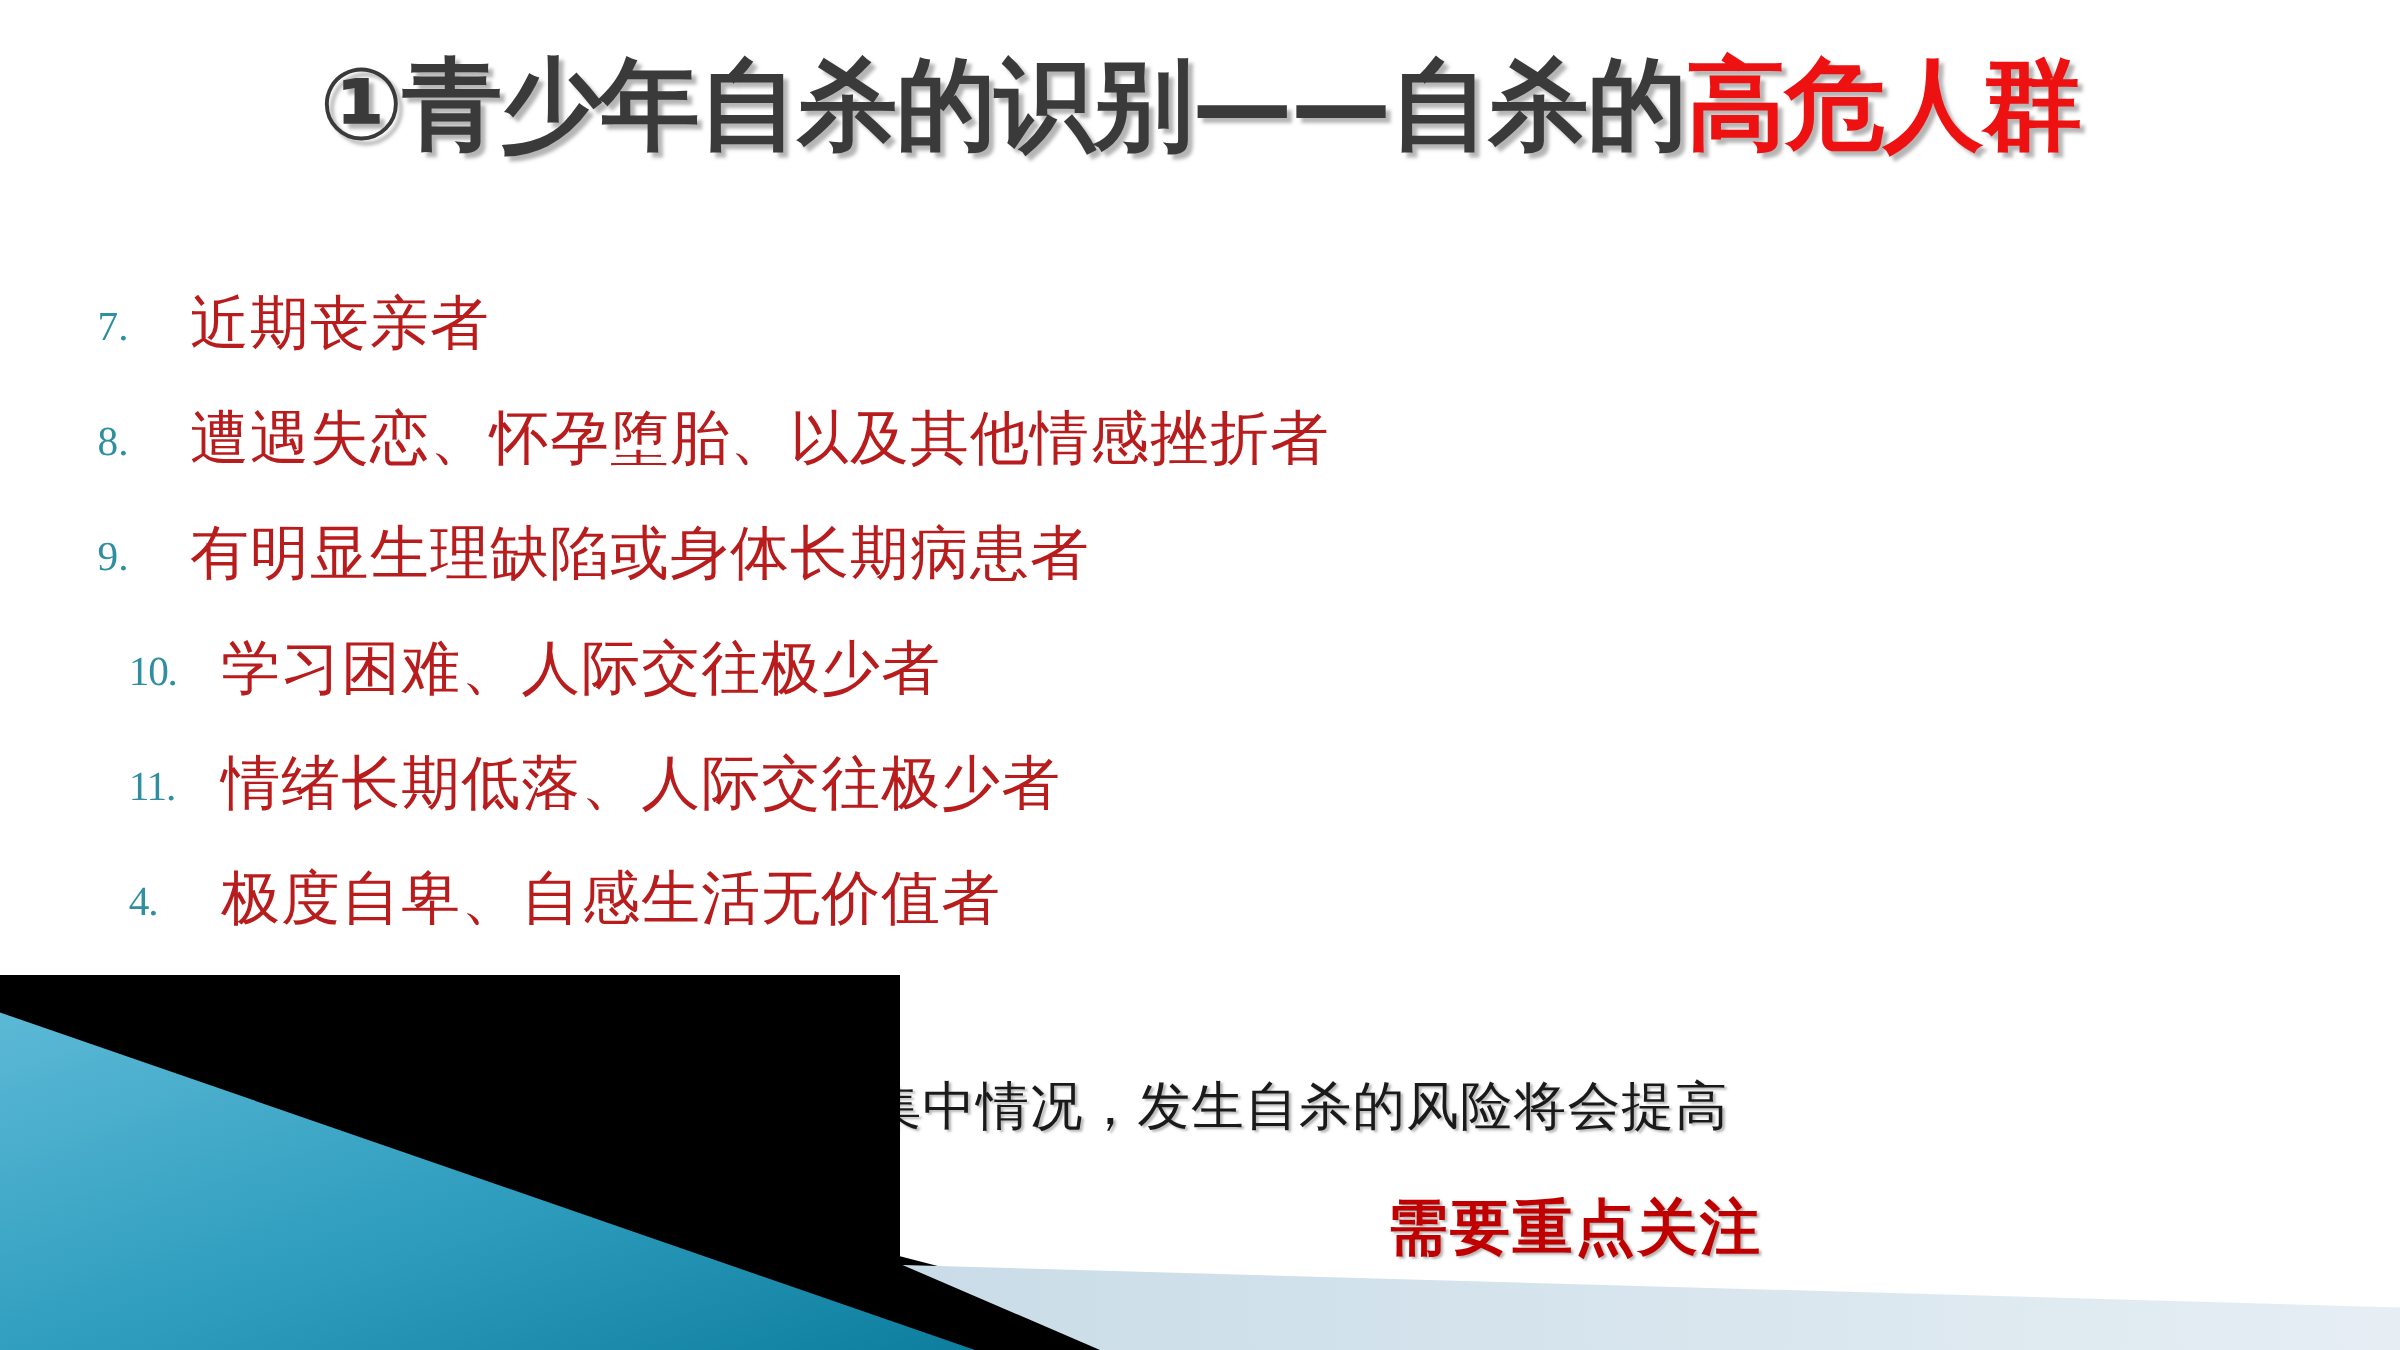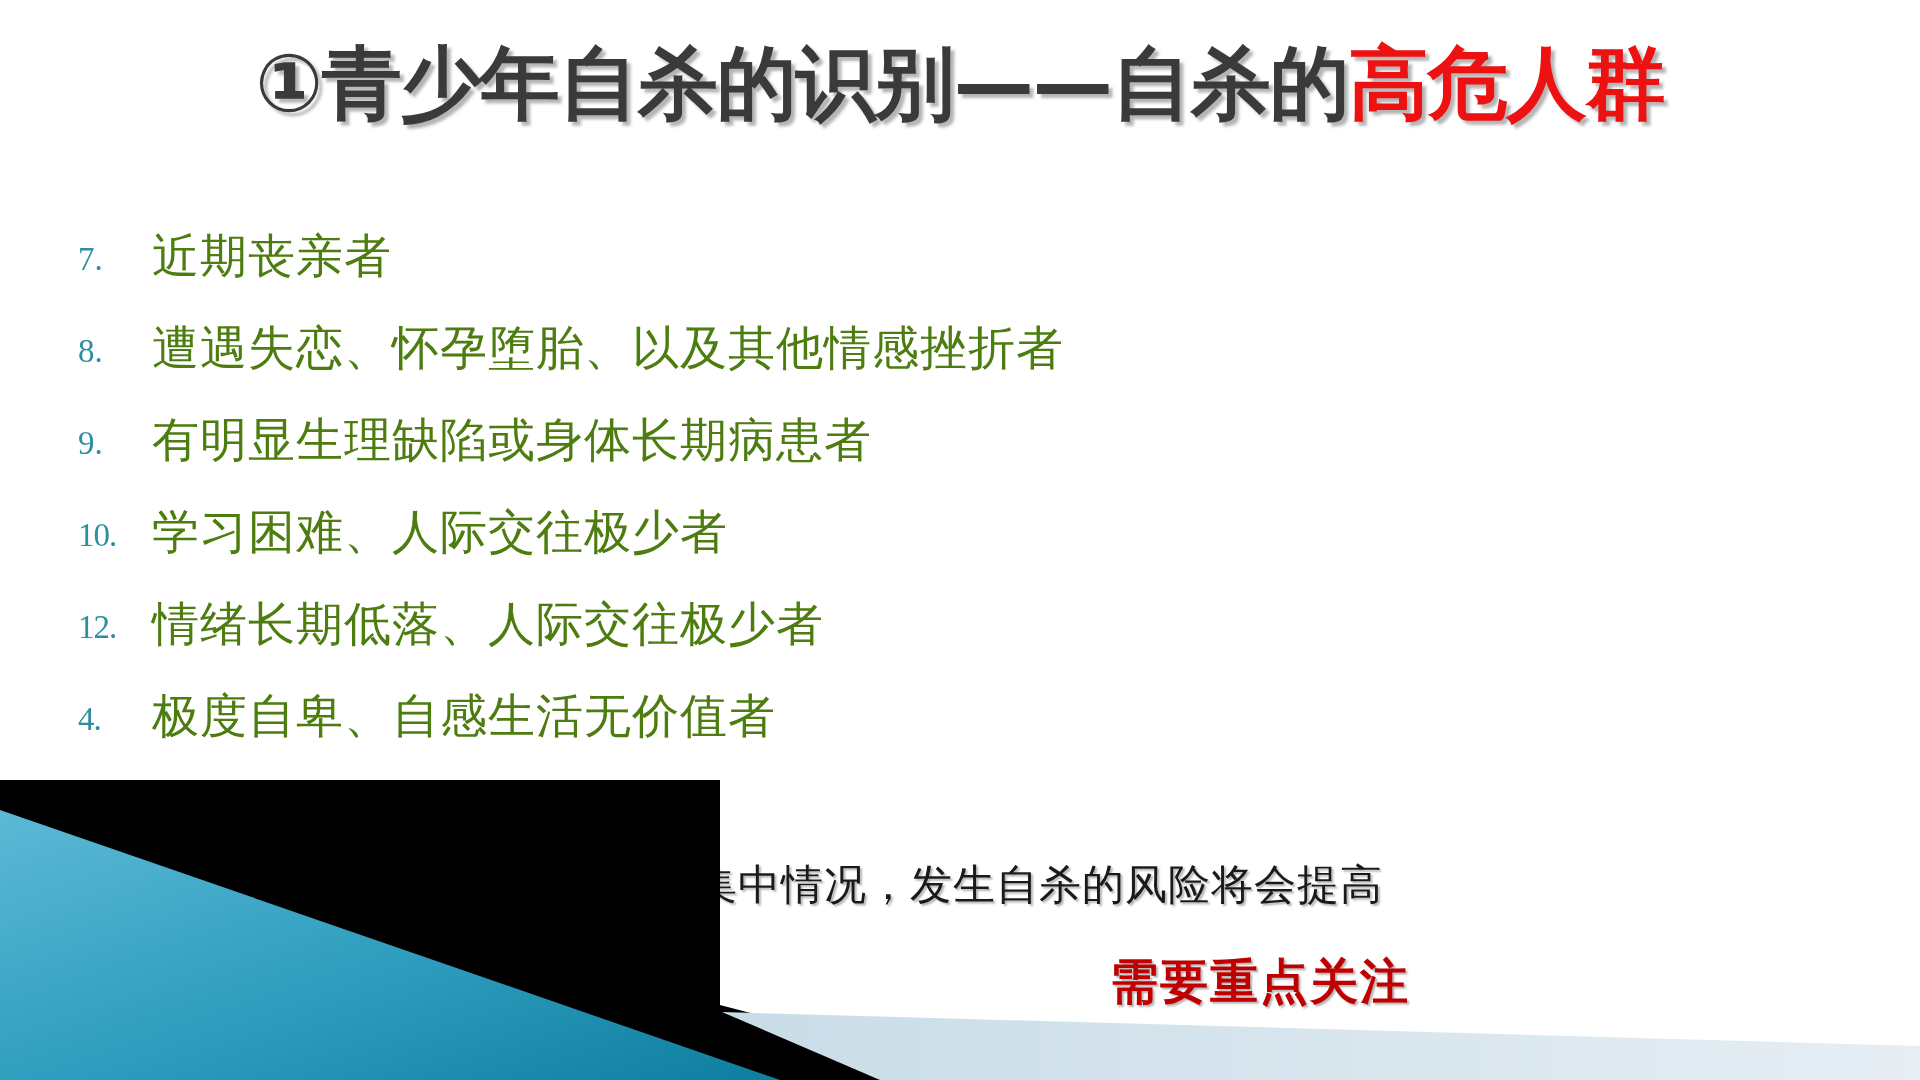--- a/index.html
+++ b/index.html
@@ -61,24 +61,24 @@
     width: 74px;
     flex: 0 0 74px;
     text-align: left;
     color: #2f8fa0;
     font-family: "Liberation Serif", "DejaVu Serif", serif;
     font-size: 33px;
     line-height: 1;
     position: relative;
     top: -2px;
   }
-  .list-num.wide { letter-spacing: -1px; }
+  .list-num.wide { letter-spacing: -1px; margin-left: 25px; }
   .list-text {
-    color: #4d7c0f;
-    font-family: Liberation Mono, monospace;
+    color: #b91c1c;
+    font-family: Liberation Serif, serif;
     font-size: 47px;
     font-weight: normal;
     line-height: 1;
     letter-spacing: 1px;
     white-space: nowrap;
   }
 
   
   #warn-block {
     position: absolute;
@@ -161,21 +161,21 @@
       <span class="list-num">9.</span>
       <span class="list-text">有明显生理缺陷或身体长期病患者</span>
     </div>
 
     <div class="list-row">
       <span class="list-num wide">10.</span>
       <span class="list-text">学习困难、人际交往极少者</span>
     </div>
 
     <div class="list-row">
-      <span class="list-num wide">12.</span>
+      <span class="list-num wide">11.</span>
       <span class="list-text">情绪长期低落、人际交往极少者</span>
     </div>
 
     <div class="list-row">
       <span class="list-num wide">4.</span>
       <span class="list-text">极度自卑、自感生活无价值者</span>
     </div>
 
   </div>
 

